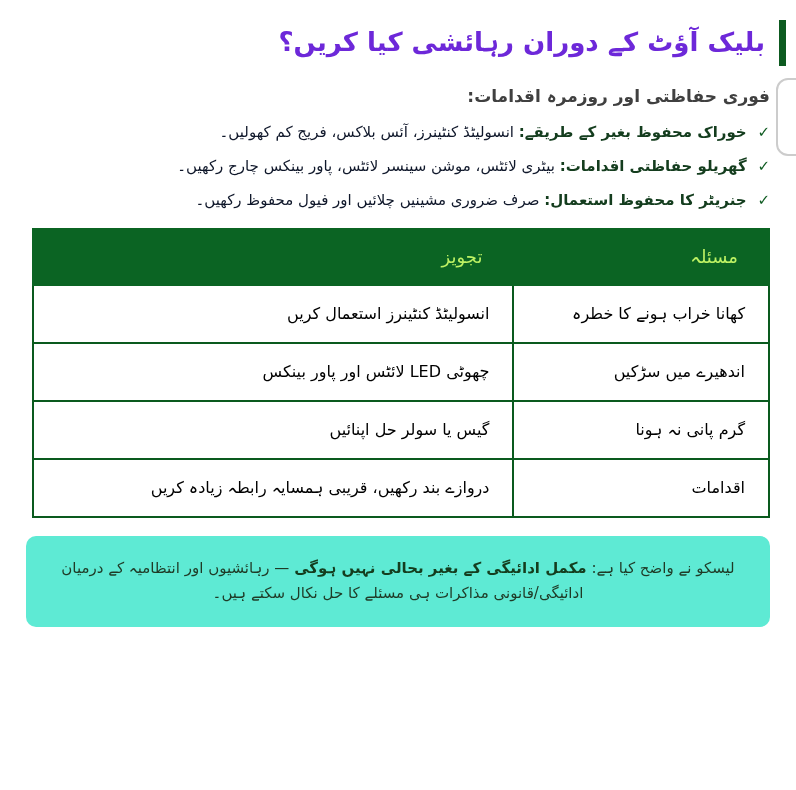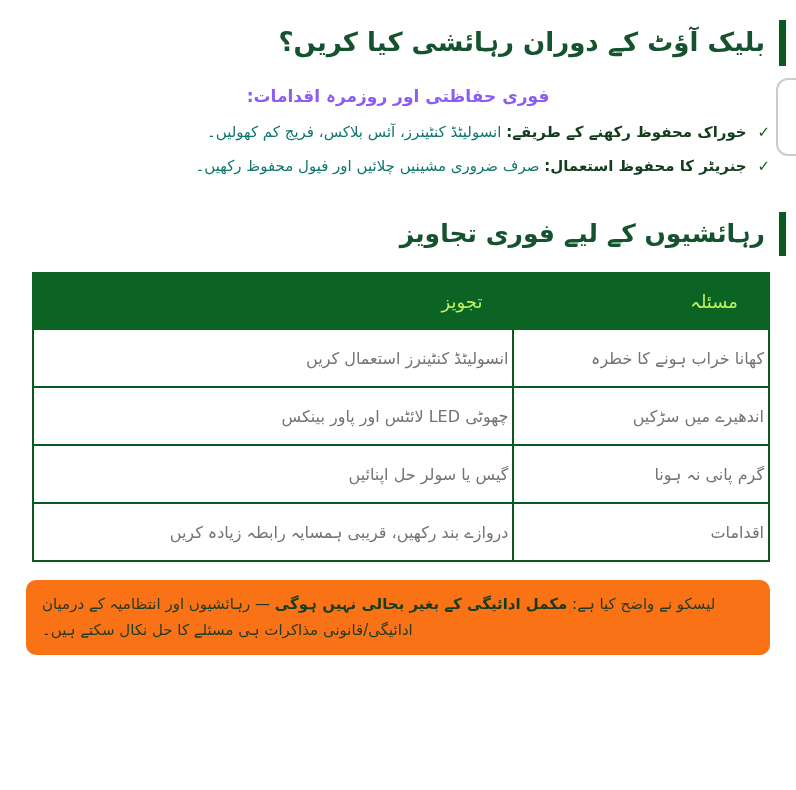--- a/index.html
+++ b/index.html
@@ -5,58 +5,58 @@
   html,body{margin:0;padding:0;}
   body{background:#ffffff;font-family:"DejaVu Sans","Liberation Sans",sans-serif;}
   .page{
     position:relative;width:796px;height:790px;background:#ffffff;
     overflow:hidden;direction:rtl;box-sizing:border-box;
   }
   .section-heading{
     margin:20px 10px 0 26px;
     border-right:7px solid #0d5a20;
     padding:6px 14px 6px 0;
-    font-size:26px;font-weight:bold;color:#14532d;
+    font-size:26px;font-weight:bold;color:#6d28d9;
     line-height:1.3;text-align:right;
   }
   .section-heading.second{margin-top:34px;font-size:25px;}
   .subtitle{
-    margin:20px 26px 0 26px;text-align:center;
-    font-size:17px;font-weight:bold;color:#8b5cf6;
+    margin:20px 26px 0 26px;text-align:right;
+    font-size:17px;font-weight:bold;color:#404040;
   }
   .checklist{
     list-style:none;margin:14px 26px 0 26px;padding:0;
   }
   .checklist li{
     margin:0 0 10px 0;font-size:15px;color:#1f3a26;
     line-height:1.6;text-align:right;
   }
   .check-mark{color:#0d5a20;font-weight:bold;margin-left:6px;}
   .bullet-bold{font-weight:bold;color:#143d1e;}
-  .bullet-text{color:#0f766e;}
+  .bullet-text{color:#0f172a;}
   .advice-table{
     width:738px;margin:16px 26px 0 26px;border-collapse:collapse;
     table-layout:fixed;
   }
   .advice-table th{
     background:#0b6423;color:#bef264;font-size:18px;font-weight:normal;
     text-align:right;padding:14px 30px;height:26px;
     border:2px solid #0b6423;
   }
   .advice-table td{
-    background:#ffffff;color:#737373;font-size:16px;
-    text-align:right;vertical-align:middle;padding:14px 4px;height:28px;
+    background:#ffffff;color:#000000;font-size:16px;
+    text-align:right;vertical-align:middle;padding:14px 23px;height:28px;
     border:2px solid #0a5a1e;
   }
   .col-problem{width:250px;}
   .col-suggestion{width:470px;}
   .notice-box{
-    margin:18px 26px 0 26px;background:#f97316;border-radius:10px;
-    padding:12px 16px;min-height:52px;box-sizing:border-box;
-    font-size:15px;color:#1f3a26;line-height:1.7;text-align:left;
+    margin:18px 26px 0 26px;background:#5eead4;border-radius:10px;
+    padding:20px 16px;min-height:52px;box-sizing:border-box;
+    font-size:15px;color:#1f3a26;line-height:1.7;text-align:center;
   }
   .notice-bold{font-weight:bold;color:#143d1e;}
   .side-flyout{
     position:absolute;top:78px;right:-14px;width:34px;height:78px;
     background:#ffffff;border:2px solid #cccccc;border-radius:12px;
     box-sizing:border-box;
   }
 </style>
 </head>
 <body>
@@ -65,31 +65,35 @@
 
   <div class="section-heading">بلیک آؤٹ کے دوران رہائشی کیا کریں؟</div>
 
   <div class="side-flyout"></div>
 
   <div class="subtitle">فوری حفاظتی اور روزمرہ اقدامات:</div>
 
   <ul class="checklist">
     <li>
       <span class="check-mark">✓</span>
-      <span class="bullet-bold">خوراک محفوظ رکھنے کے طریقے:</span>
+      <span class="bullet-bold">خوراک محفوظ بغیر کے طریقے:</span>
       <span class="bullet-text">انسولیٹڈ کنٹینرز، آئس بلاکس، فریج کم کھولیں۔</span>
+    </li>
+    <li>
+      <span class="check-mark">✓</span>
+      <span class="bullet-bold">گھریلو حفاظتی اقدامات:</span>
+      <span class="bullet-text">بیٹری لائٹس، موشن سینسر لائٹس، پاور بینکس چارج رکھیں۔</span>
     </li>
     <li>
       <span class="check-mark">✓</span>
       <span class="bullet-bold">جنریٹر کا محفوظ استعمال:</span>
       <span class="bullet-text">صرف ضروری مشینیں چلائیں اور فیول محفوظ رکھیں۔</span>
     </li>
   </ul>
 
-  <div class="section-heading second">رہائشیوں کے لیے فوری تجاویز</div>
 
   <table class="advice-table">
     <colgroup>
       <col class="col-problem">
       <col class="col-suggestion">
     </colgroup>
     <thead>
       <tr>
         <th>مسئلہ</th>
         <th>تجویز</th>

